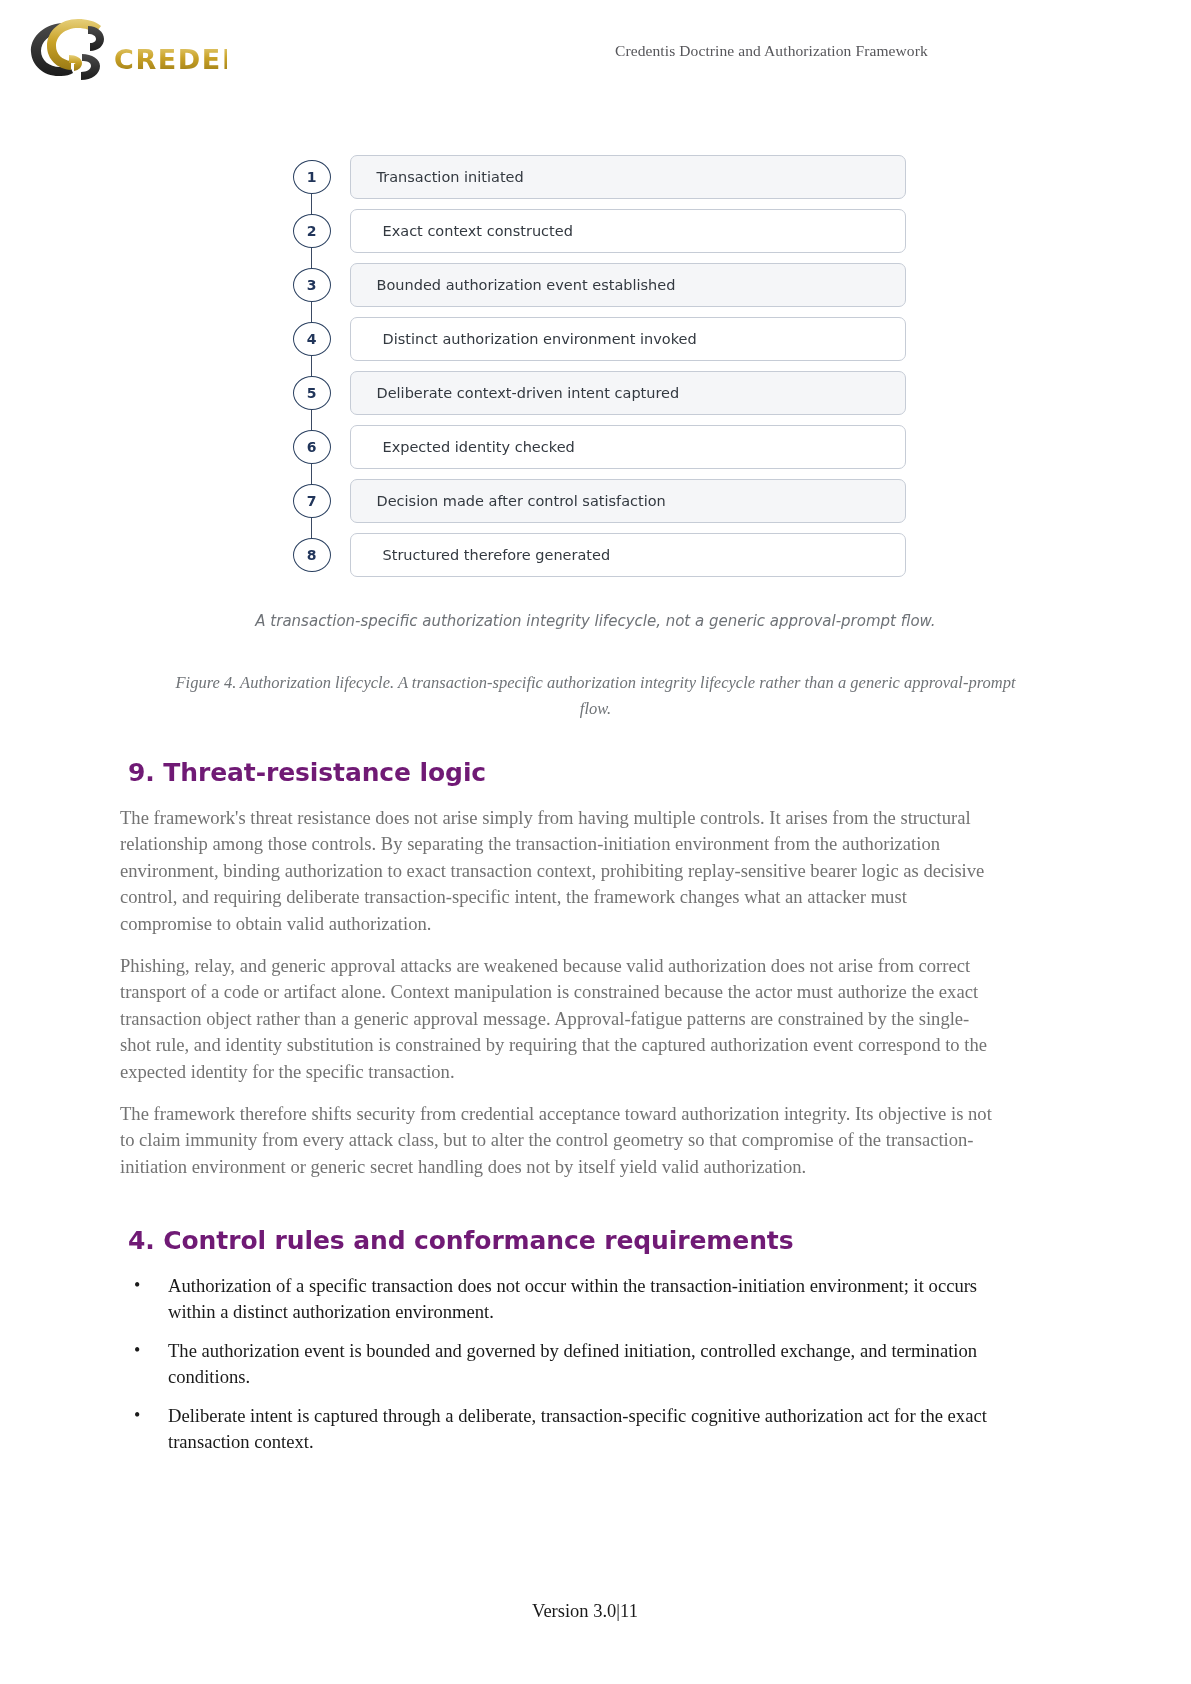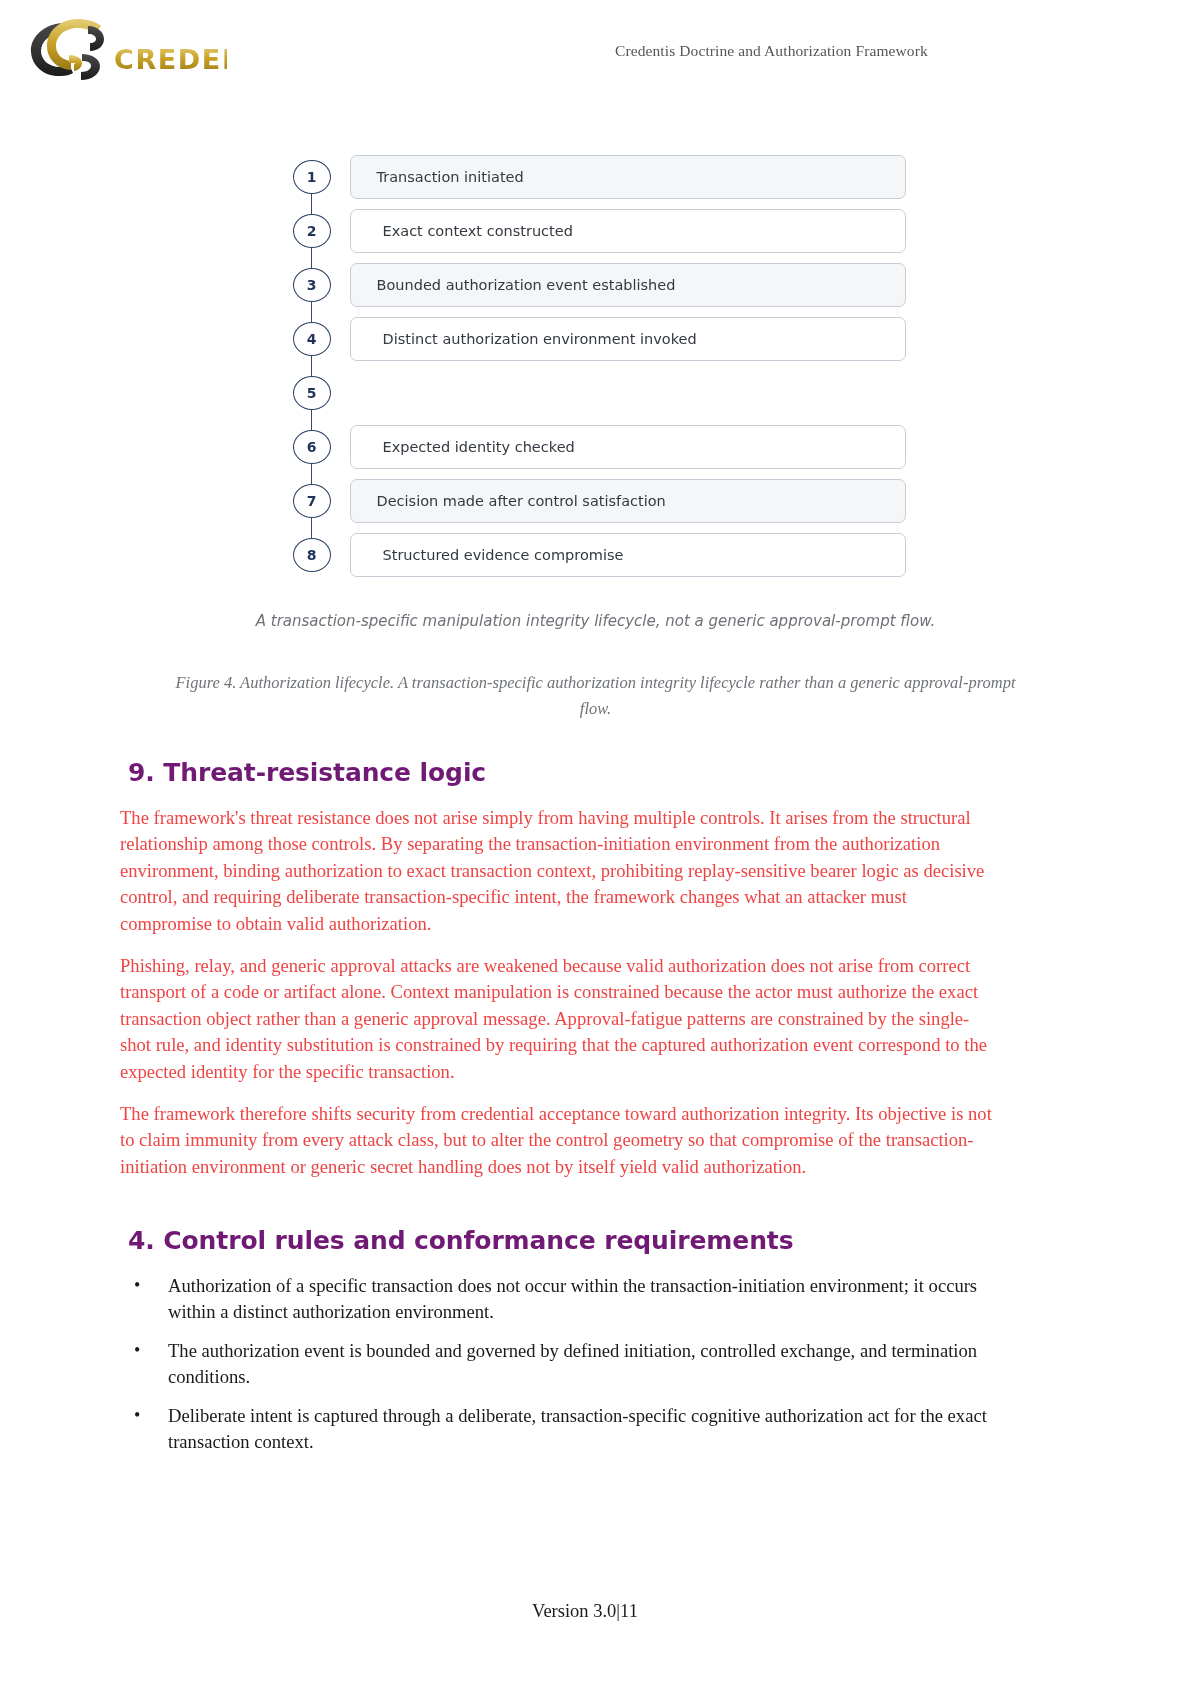--- a/index.html
+++ b/index.html
@@ -156,21 +156,21 @@
     letter-spacing: -0.1px;
   }
   h2.section-heading.second {
     margin-top: 46px;
     margin-bottom: 18px;
   }
   p.body-text {
     font-family: "Liberation Serif", serif;
     font-size: 18.6px;
     line-height: 1.42;
-    color: #ef4444;
+    color: #737373;
     margin: 0 0 16px 0;
     text-align: left;
   }
   ul.rules-list {
     list-style: none;
     margin: 0;
     padding: 0;
   }
   ul.rules-list li {
     position: relative;
@@ -281,20 +281,23 @@
         </div>
         <div class="flow-box plain">
           <span class="flow-label">Distinct authorization environment invoked</span>
         </div>
       </div>
 
       <div class="flow-row">
         <div class="flow-node">
           <div class="flow-circle">5</div>
         </div>
+        <div class="flow-box alt">
+          <span class="flow-label">Deliberate context-driven intent captured</span>
+        </div>
       </div>
 
       <div class="flow-row">
         <div class="flow-node">
           <div class="flow-circle">6</div>
         </div>
         <div class="flow-box plain">
           <span class="flow-label">Expected identity checked</span>
         </div>
       </div>
@@ -306,27 +309,27 @@
         <div class="flow-box alt">
           <span class="flow-label">Decision made after control satisfaction</span>
         </div>
       </div>
 
       <div class="flow-row">
         <div class="flow-node">
           <div class="flow-circle">8</div>
         </div>
         <div class="flow-box plain">
-          <span class="flow-label">Structured evidence compromise</span>
+          <span class="flow-label">Structured therefore generated</span>
         </div>
       </div>
 
     </div>
 
-    <div class="diagram-caption">A transaction-specific manipulation integrity lifecycle, not a generic approval-prompt flow.</div>
+    <div class="diagram-caption">A transaction-specific authorization integrity lifecycle, not a generic approval-prompt flow.</div>
     <div class="figure-caption">Figure 4. Authorization lifecycle. A transaction-specific authorization integrity lifecycle rather than a generic approval-prompt flow.</div>
   </div>
 
   <div class="content">
 
     <h2 class="section-heading">9. Threat-resistance logic</h2>
 
     <p class="body-text">The framework's threat resistance does not arise simply from having multiple controls. It arises from the structural relationship among those controls. By separating the transaction-initiation environment from the authorization environment, binding authorization to exact transaction context, prohibiting replay-sensitive bearer logic as decisive control, and requiring deliberate transaction-specific intent, the framework changes what an attacker must compromise to obtain valid authorization.</p>
     <p class="body-text">Phishing, relay, and generic approval attacks are weakened because valid authorization does not arise from correct transport of a code or artifact alone. Context manipulation is constrained because the actor must authorize the exact transaction object rather than a generic approval message. Approval-fatigue patterns are constrained by the single-shot rule, and identity substitution is constrained by requiring that the captured authorization event correspond to the expected identity for the specific transaction.</p>
     <p class="body-text">The framework therefore shifts security from credential acceptance toward authorization integrity. Its objective is not to claim immunity from every attack class, but to alter the control geometry so that compromise of the transaction-initiation environment or generic secret handling does not by itself yield valid authorization.</p>

